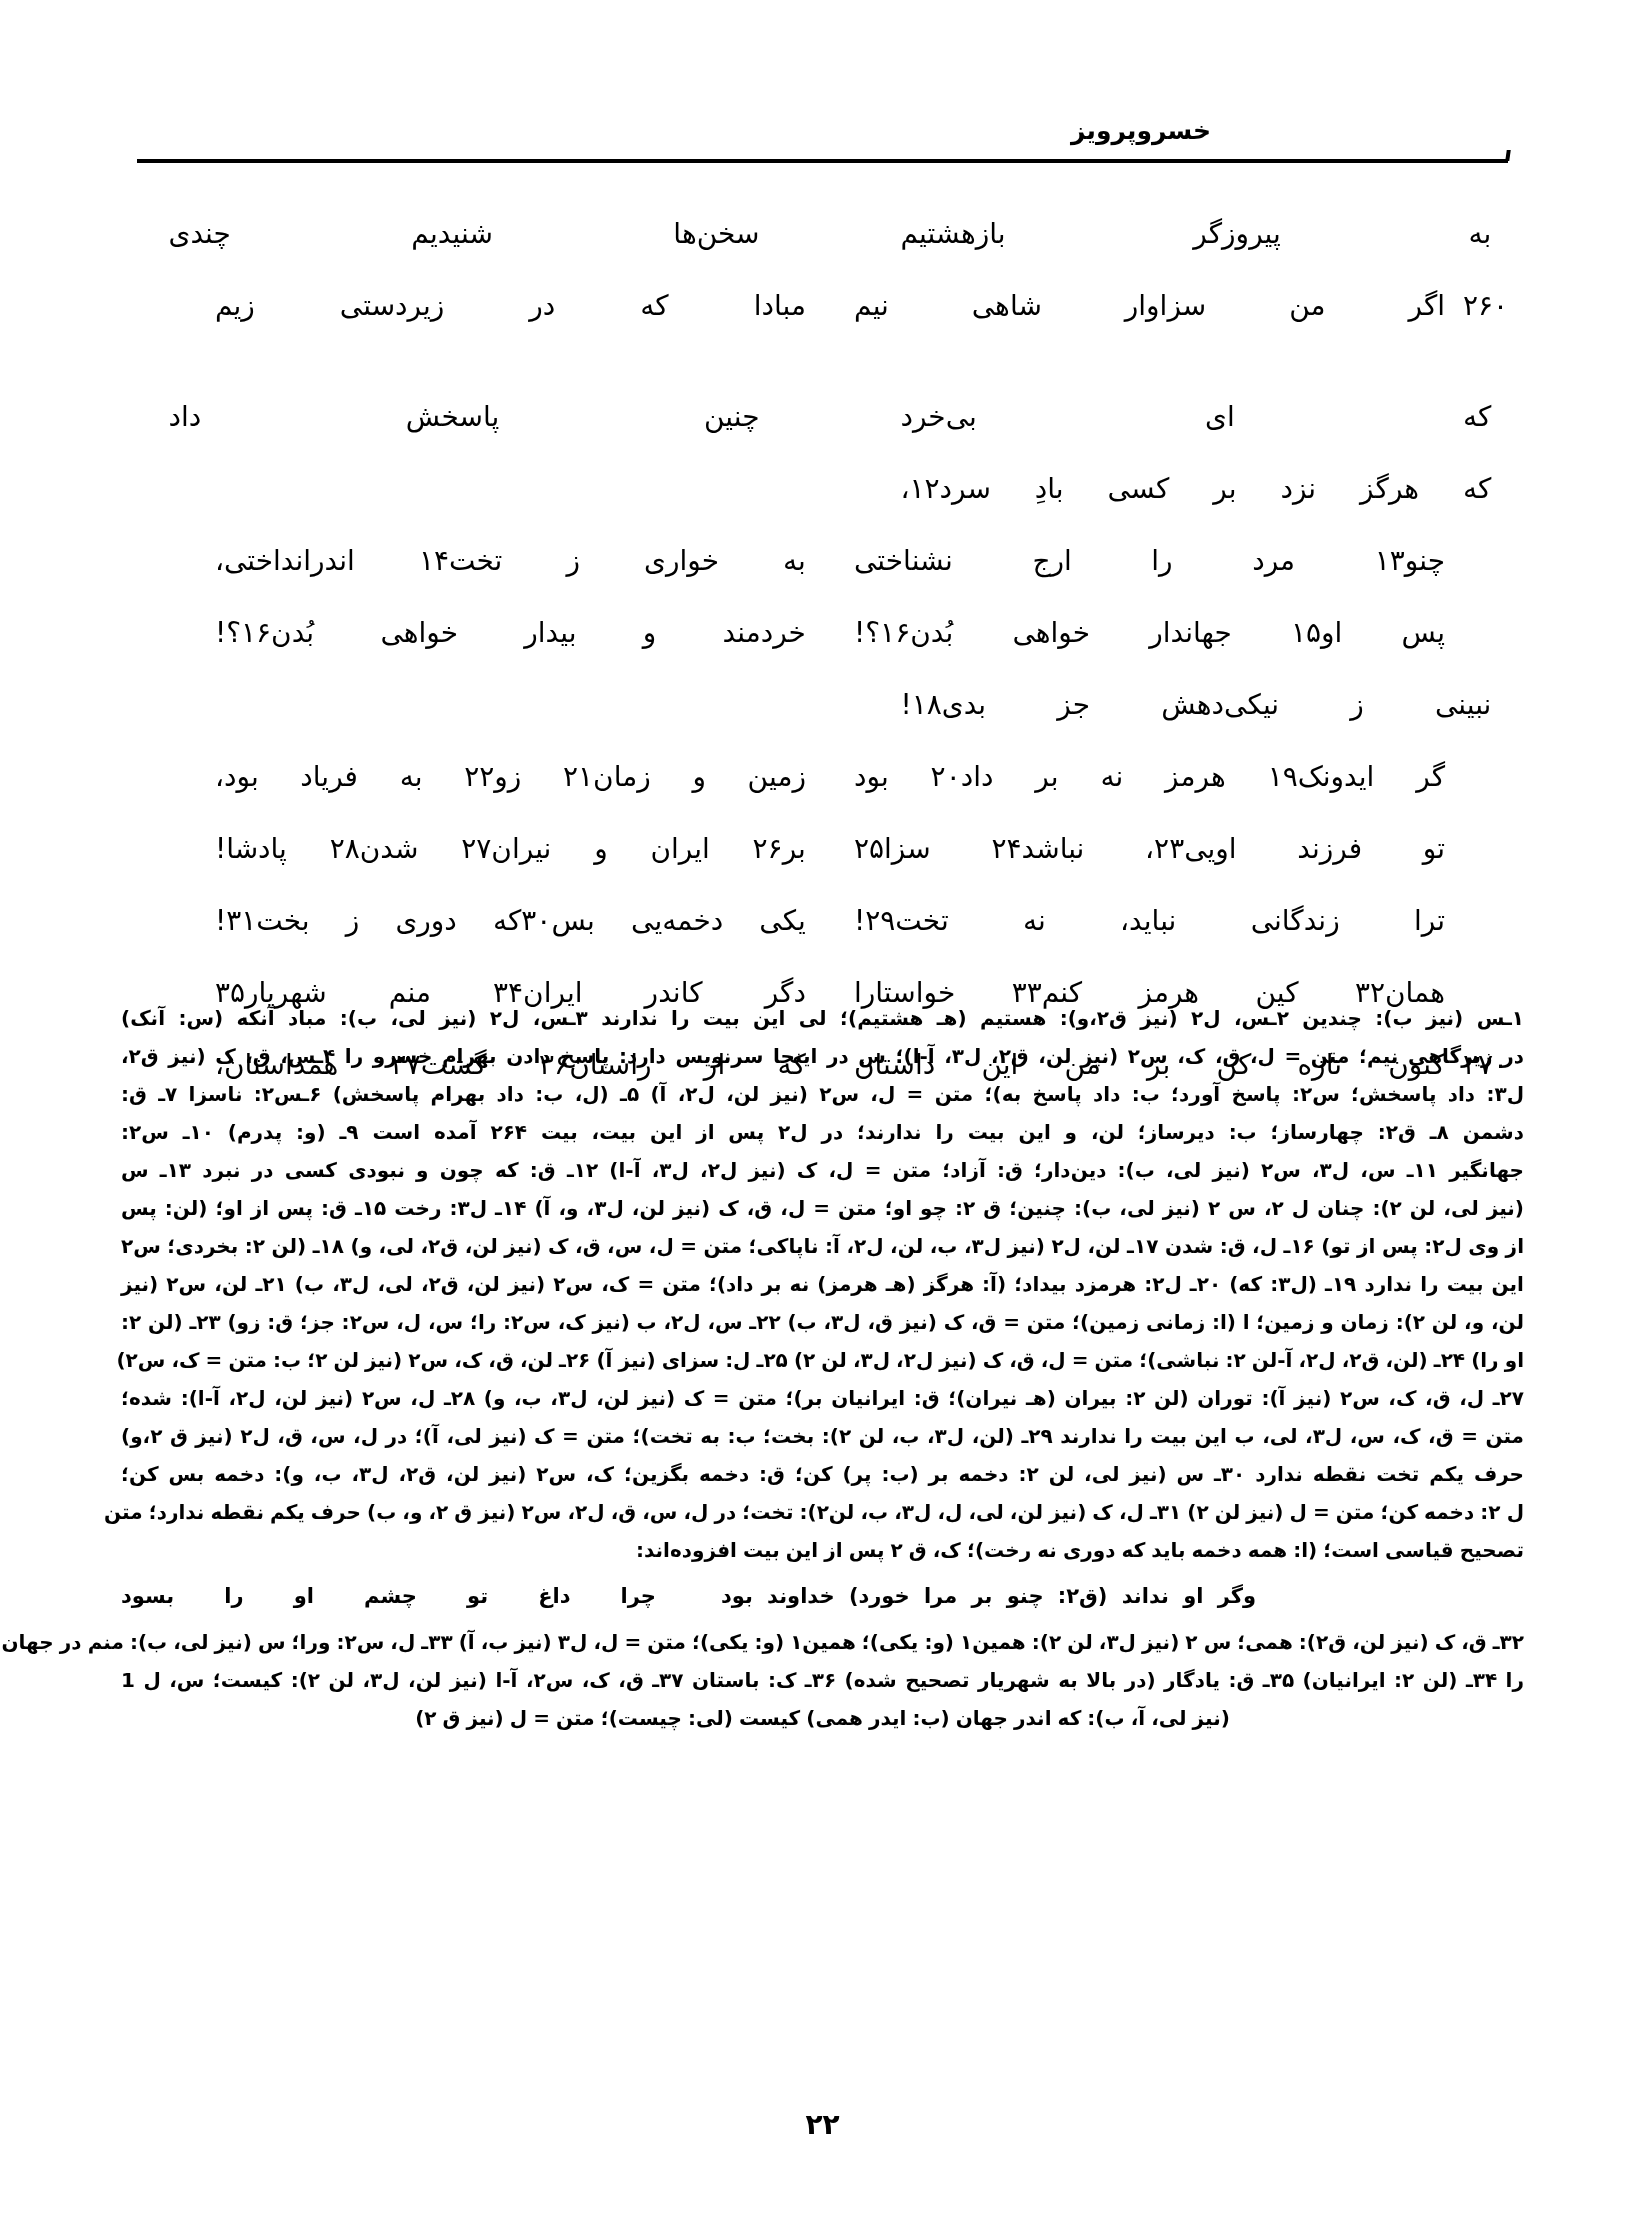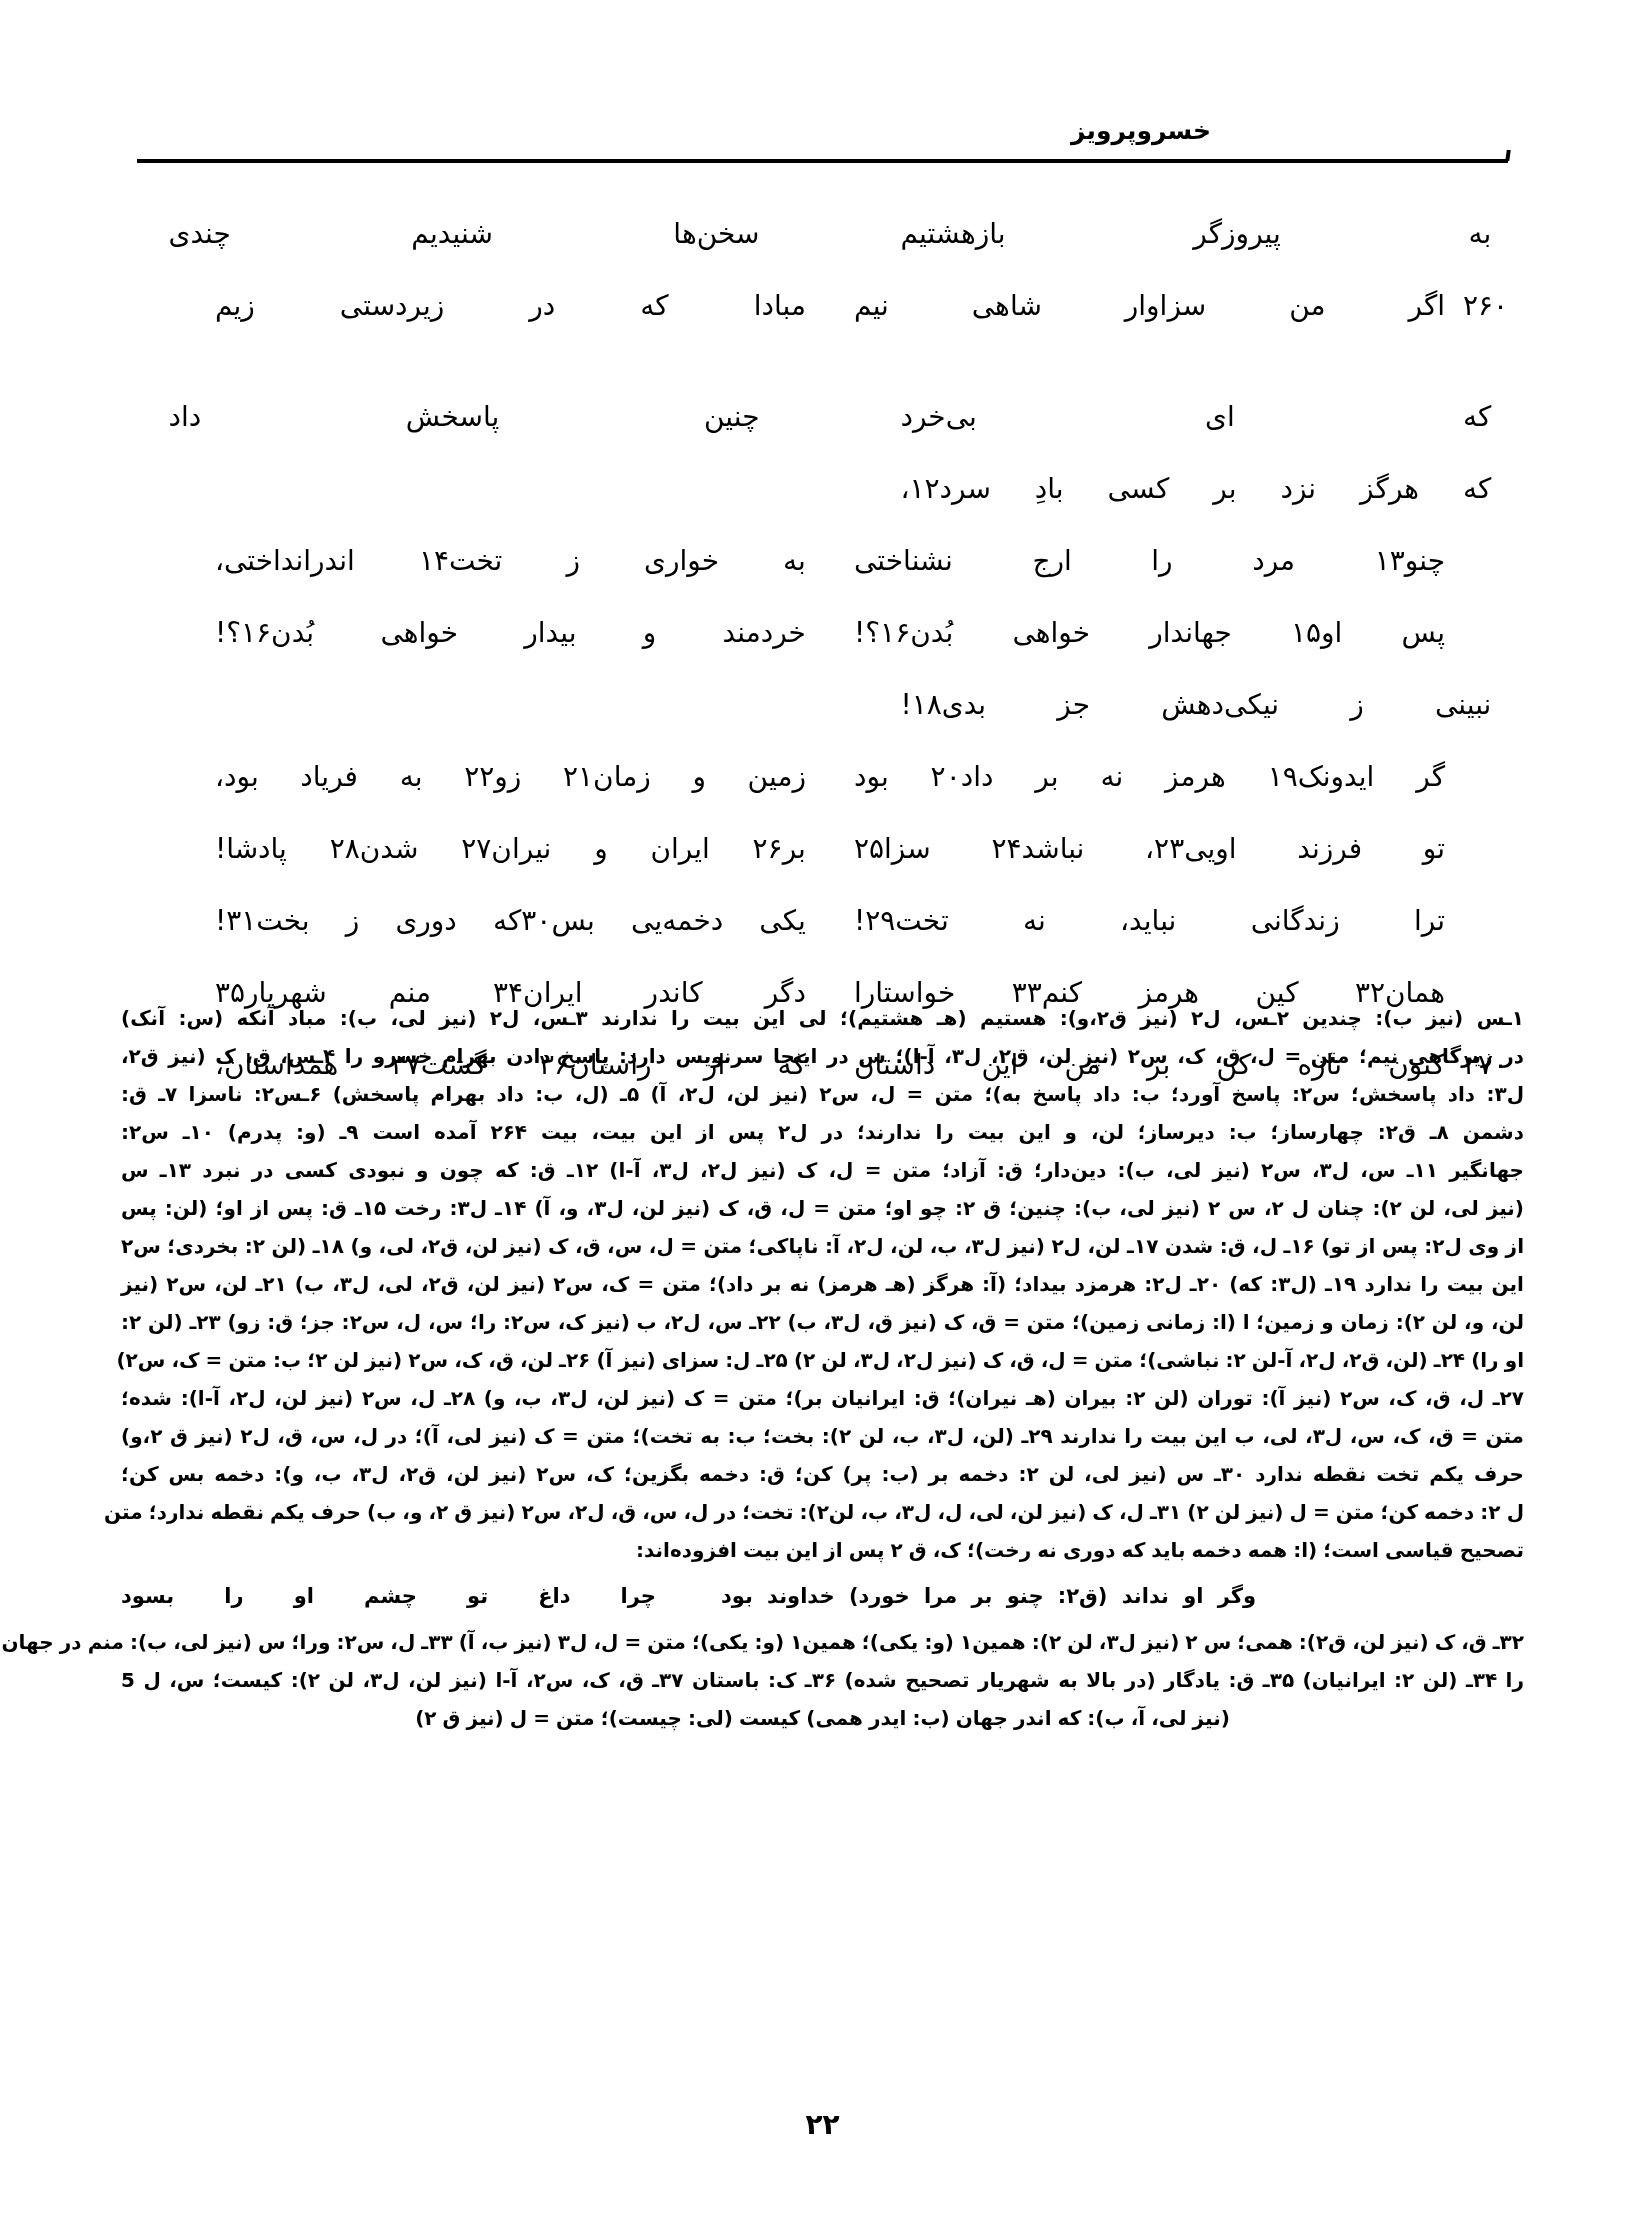--- a/index.html
+++ b/index.html
@@ -302,20 +302,20 @@
     <span class="app-line just">حرف یکم تخت نقطه ندارد   ۳۰ـ س (نیز لی، لن ۲: دخمه بر (ب: پر) کن؛ ق: دخمه بگزین؛ ک، س۲ (نیز لن، ق۲، ل۳، ب، و): دخمه بس کن؛</span>
     <span class="app-line just">ل ۲: دخمه کن؛ متن = ل (نیز لن ۲)   ۳۱ـ ل، ک (نیز لن، لی، ل، ل۳، ب، لن۲): تخت؛ در ل، س، ق، ل۲، س۲ (نیز ق ۲، و، ب) حرف یکم نقطه ندارد؛ متن</span>
     <span class="app-line lastline">تصحیح قیاسی است؛ (ا: همه دخمه باید که دوری نه رخت)؛ ک، ق ۲ پس از این بیت افزوده‌اند:</span>
 
     <div class="inset-bayt">
       <div class="inset-right">وگر او نداند (ق۲: چنو بر مرا خورد) خداوند بود</div>
       <div class="inset-left">چرا داغ تو چشم او را بسود</div>
     </div>
 
     <span class="app-line just">۳۲ـ ق، ک (نیز لن، ق۲): همی؛ س ۲ (نیز ل۳، لن ۲): همین۱ (و: یکی)؛ همین۱ (و: یکی)؛ متن = ل، ل۳ (نیز ب، آ)   ۳۳ـ ل، س۲: ورا؛ س (نیز لی، ب): منم در جهان کینه</span>
-    <span class="app-line just">را   ۳۴ـ (لن ۲: ایرانیان)   ۳۵ـ ق: یادگار (در بالا به شهریار تصحیح شده)   ۳۶ـ ک: باستان   ۳۷ـ ق، ک، س۲، آ-ا (نیز لن، ل۳، لن ۲): کیست؛ س، ل 5</span>
+    <span class="app-line just">را   ۳۴ـ (لن ۲: ایرانیان)   ۳۵ـ ق: یادگار (در بالا به شهریار تصحیح شده)   ۳۶ـ ک: باستان   ۳۷ـ ق، ک، س۲، آ-ا (نیز لن، ل۳، لن ۲): کیست؛ س، ل 1</span>
     <span class="app-line centered">(نیز لی، آ، ب): که اندر جهان (ب: ایدر همی) کیست (لی: چیست)؛ متن = ل (نیز ق ۲)</span>
   </div>
 
   <div class="folio">۲۲</div>
 
 </div>
 
 
 </body></html>

